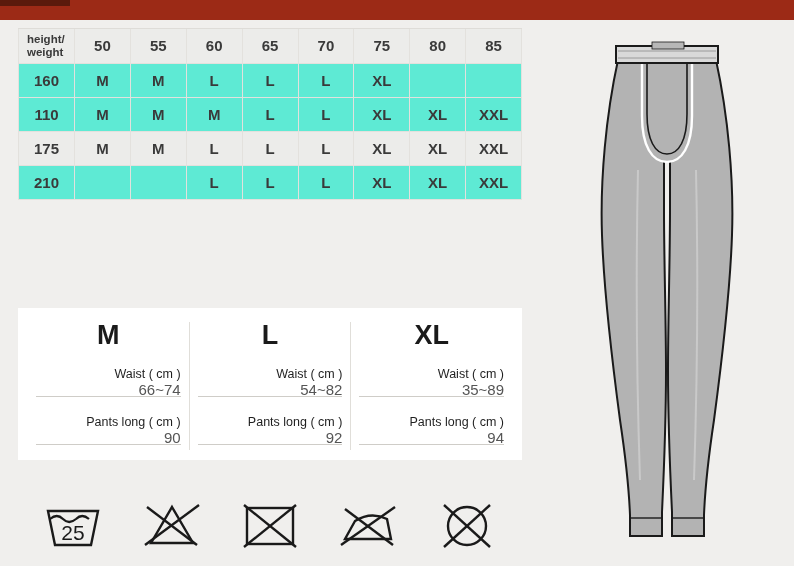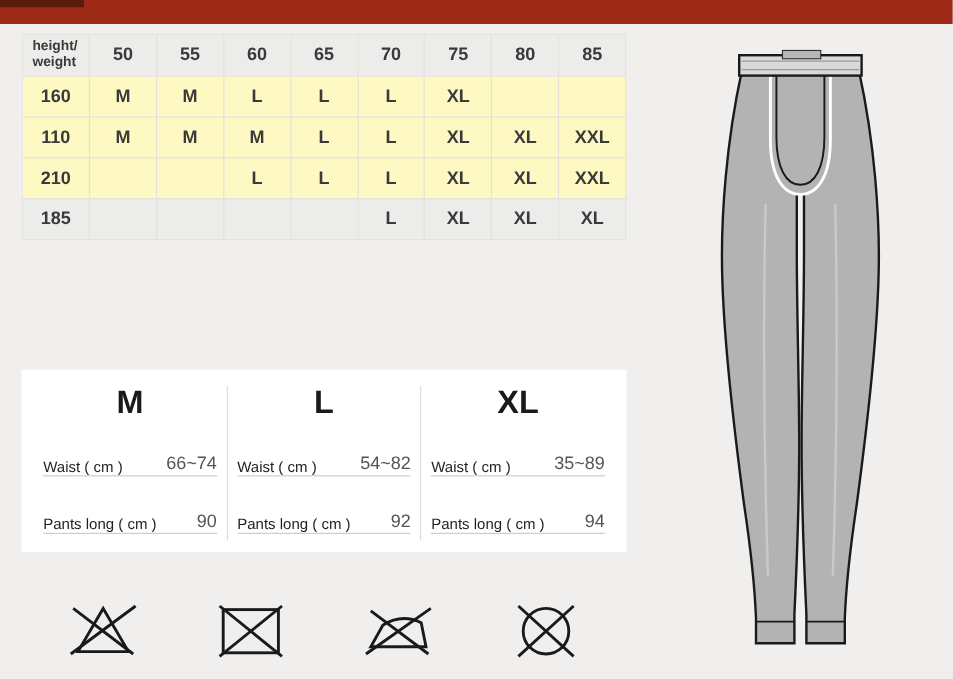--- a/index.html
+++ b/index.html
@@ -62,21 +62,21 @@
   }
   table.size-table .corner {
     font-size: 11.5px;
     font-weight: bold;
     line-height: 13px;
     color: #3a3a3a;
     text-align: left;
     padding-left: 8px;
   }
   table.size-table tr.alt td, table.size-table tr.alt th { background: #ececea; }
-  table.size-table tr.white td, table.size-table tr.white th { background: #fef9c3; }
+  table.size-table tr.white td, table.size-table tr.white th { background: #5eead4; }
 
   
   .spec-panel {
     position: absolute;
     left: 18px; top: 288px;
     width: 504px;
     height: 152px;
     background: #ffffff;
   }
   .spec-cols {
@@ -100,20 +100,21 @@
   .spec-size.m  { font-size: 27px; }
   .spec-size.l  { font-size: 27px; }
   .spec-size.xl { font-size: 27px; }
   .spec-row {
     border-bottom: 1px solid #cfcdc8;
     height: 30px;
     display: flex;
     align-items: flex-end;
     justify-content: space-between;
     padding-bottom: 0;
+    flex-direction: column;
   }
   .spec-row .lbl {
     font-size: 12.5px;
     color: #1f1f1f;
     white-space: nowrap;
   }
   .spec-row .val {
     font-size: 15px;
     color: #555;
     margin-left: 8px;
@@ -192,44 +193,44 @@
         <td>M</td>
         <td>M</td>
         <td>M</td>
         <td>L</td>
         <td>L</td>
         <td>XL</td>
         <td>XL</td>
         <td>XXL</td>
       </tr>
 
+      <tr class="alt">
+        <td>175</td>
+        <td>M</td>
+        <td>M</td>
+        <td>L</td>
+        <td>L</td>
+        <td>L</td>
+        <td>XL</td>
+        <td>XL</td>
+        <td>XXL</td>
+      </tr>
 
       <tr class="white">
         <td>210</td>
         <td></td>
         <td></td>
         <td>L</td>
         <td>L</td>
         <td>L</td>
         <td>XL</td>
         <td>XL</td>
         <td>XXL</td>
       </tr>
 
-      <tr class="alt">
-        <td>185</td>
-        <td></td>
-        <td></td>
-        <td></td>
-        <td></td>
-        <td>L</td>
-        <td>XL</td>
-        <td>XL</td>
-        <td>XL</td>
-      </tr>
     </tbody>
       </table>
   </div>
 
   <div class="spec-panel">
     <div class="spec-cols">
 
       <div class="spec-col">
         <div class="spec-size m">M</div>
         <div class="spec-row">
@@ -268,20 +269,27 @@
           <span class="val">94</span>
         </div>
       </div>
 
     </div>
   </div>
 
   <div class="care-strip">
     <div class="care-icons">
 
+      <div class="care-item">
+        <svg width="74" height="56" viewBox="0 0 74 56">
+          <path d="M12 16 H62 L55 50 H19 Z" fill="none" stroke="#1a1a1a" stroke-width="2.4"></path>
+          <path d="M14 24 q7 -6 13 0 q6 6 13 0 q6 -6 13 0" fill="none" stroke="#1a1a1a" stroke-width="2.2"></path>
+          <text x="37" y="45" text-anchor="middle" font-family="Liberation Sans, sans-serif" font-size="21" fill="#1a1a1a">25</text>
+        </svg>
+      </div>
 
       <div class="care-item">
         <svg width="74" height="56" viewBox="0 0 74 56">
           <path d="M37 12 L58 48 H16 Z" fill="none" stroke="#1a1a1a" stroke-width="2.4"></path>
           <line x1="10" y1="50" x2="64" y2="10" stroke="#1a1a1a" stroke-width="2.4"></line>
           <line x1="12" y1="12" x2="62" y2="50" stroke="#1a1a1a" stroke-width="2.4"></line>
         </svg>
       </div>
 
       <div class="care-item">

